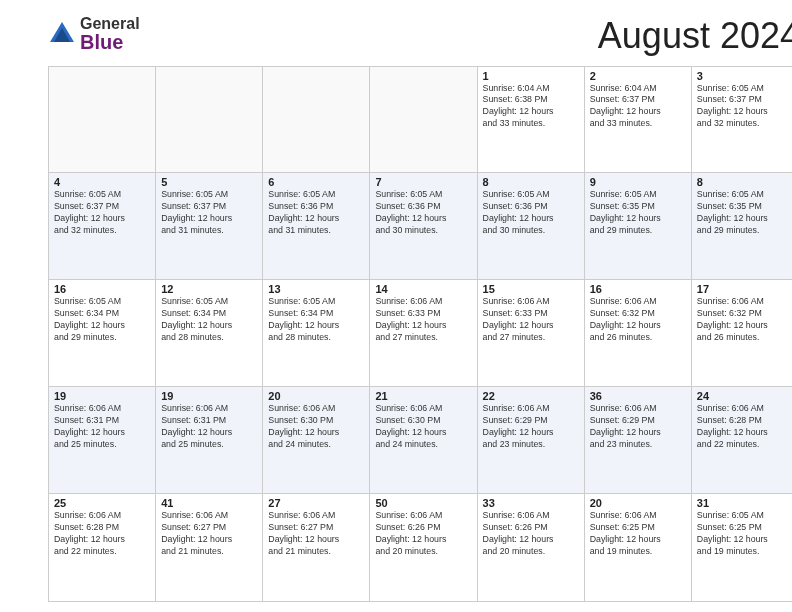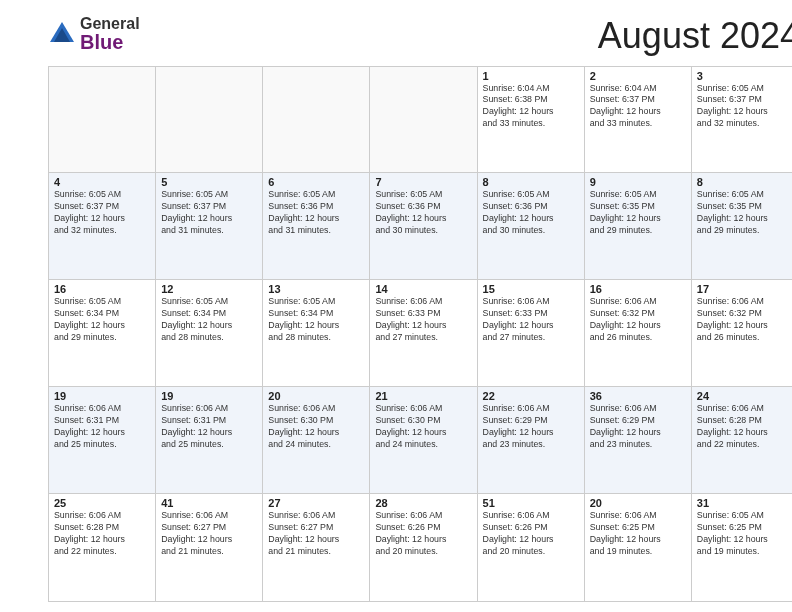--- a/index.html
+++ b/index.html
@@ -335,28 +335,28 @@
 and 21 minutes.</div>
           </div>
           <div class="cal-cell">
             <div class="day-num">27</div>
             <div class="day-info" style="white-space: pre-line;">Sunrise: 6:06 AM
 Sunset: 6:27 PM
 Daylight: 12 hours
 and 21 minutes.</div>
           </div>
           <div class="cal-cell">
-            <div class="day-num">28</div>
+            <div class="day-num">50</div>
             <div class="day-info" style="white-space: pre-line;">Sunrise: 6:06 AM
 Sunset: 6:26 PM
 Daylight: 12 hours
 and 20 minutes.</div>
           </div>
           <div class="cal-cell">
-            <div class="day-num">51</div>
+            <div class="day-num">33</div>
             <div class="day-info" style="white-space: pre-line;">Sunrise: 6:06 AM
 Sunset: 6:26 PM
 Daylight: 12 hours
 and 20 minutes.</div>
           </div>
           <div class="cal-cell">
             <div class="day-num">20</div>
             <div class="day-info" style="white-space: pre-line;">Sunrise: 6:06 AM
 Sunset: 6:25 PM
 Daylight: 12 hours

